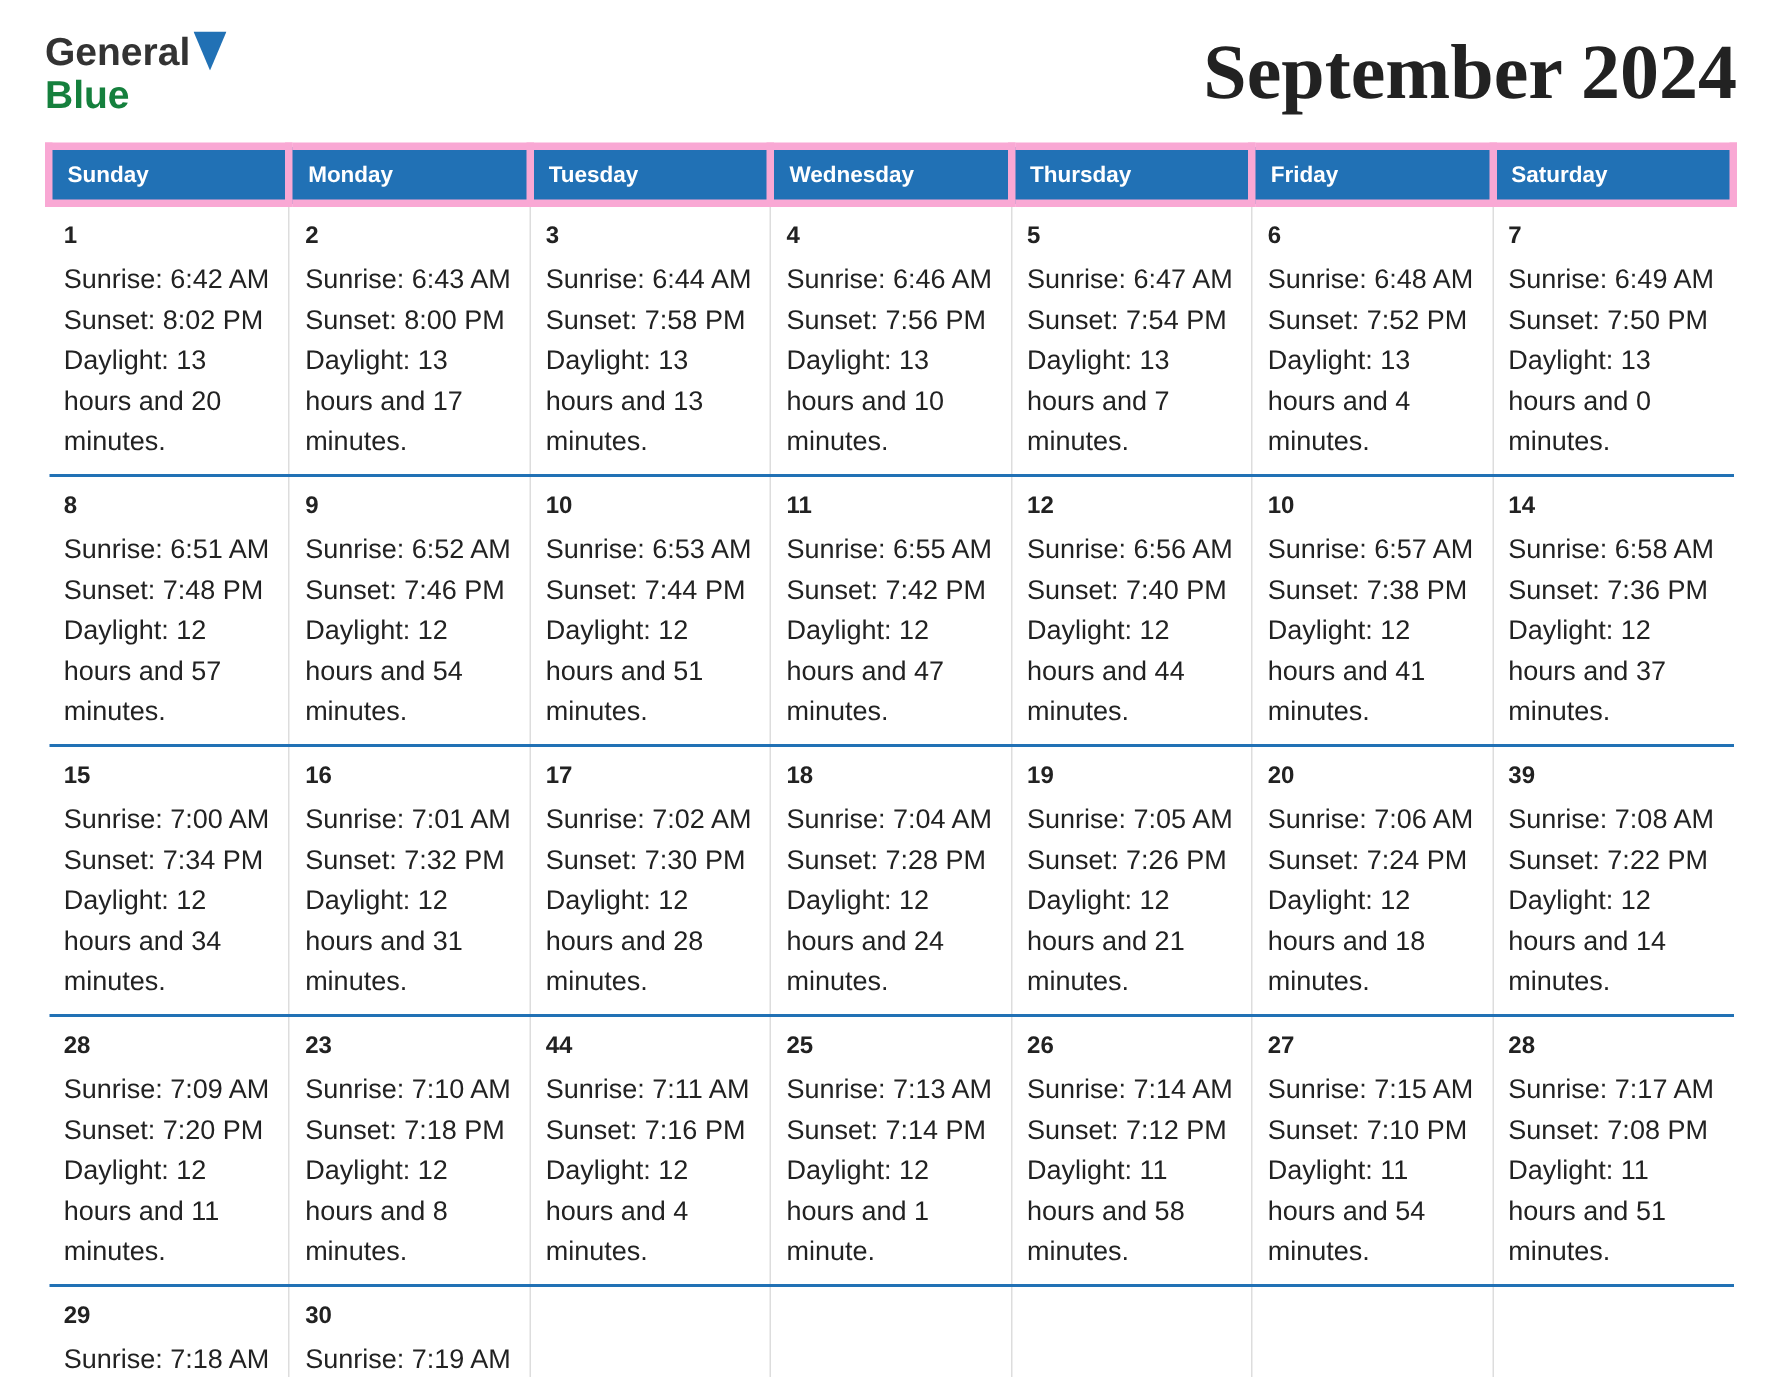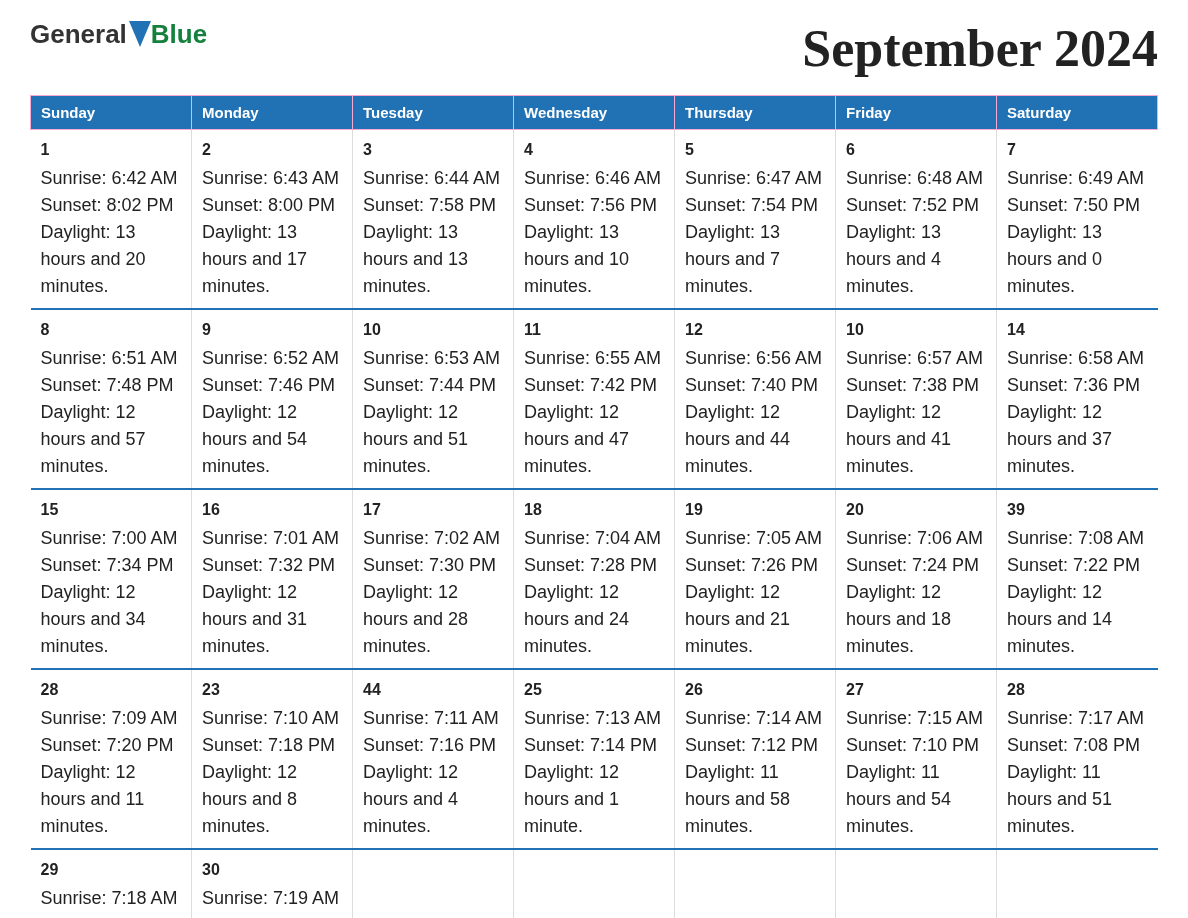--- a/index.html
+++ b/index.html
@@ -28,21 +28,21 @@
       align-items: center;
     }
     .logo-line2 {
       color: #15803d;
       font-size: 26px;
       font-weight: bold;
       margin-left: 0;
     }
     .logo-block {
       display: flex;
-      flex-direction: row;
+      flex-direction: column;
       align-items: flex-start;
       line-height: 1.1;
     }
     .title-block {
       text-align: center;
     }
     .title-block h1 {
       font-size: 52px;
       font-weight: bold;
       color: #222;
@@ -62,21 +62,21 @@
     }
     thead tr {
       background-color: #2171b5;
     }
     thead th {
       color: #fff;
       font-size: 15px;
       font-weight: bold;
       padding: 8px 10px;
       text-align: left;
-      border: 1px solid #f9a8d4;
+      border: 5px solid #f9a8d4;
     }
     tbody tr {
       border-bottom: 2px solid #2171b5;
     }
     tbody td {
       vertical-align: top;
       padding: 8px 10px;
       font-size: 13px;
       color: #222;
       border-right: 1px solid #ddd;

